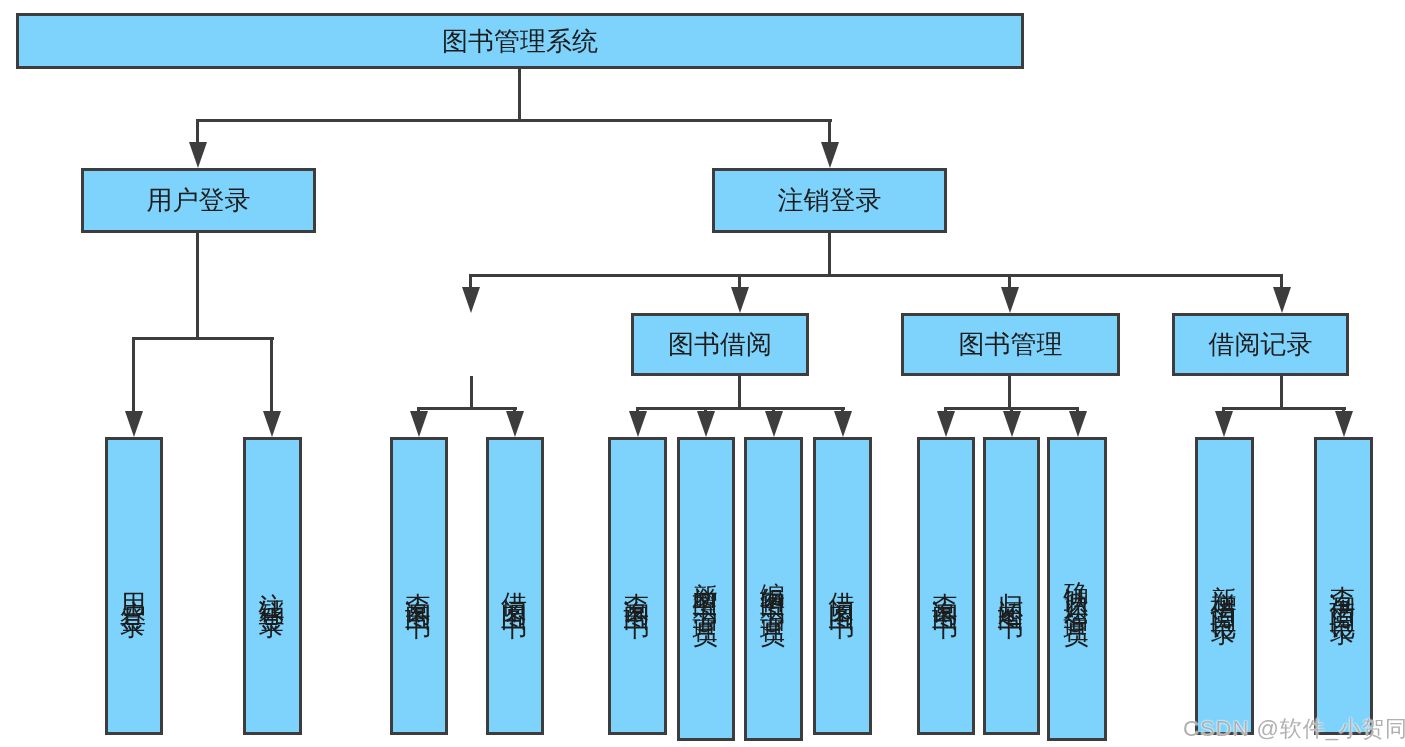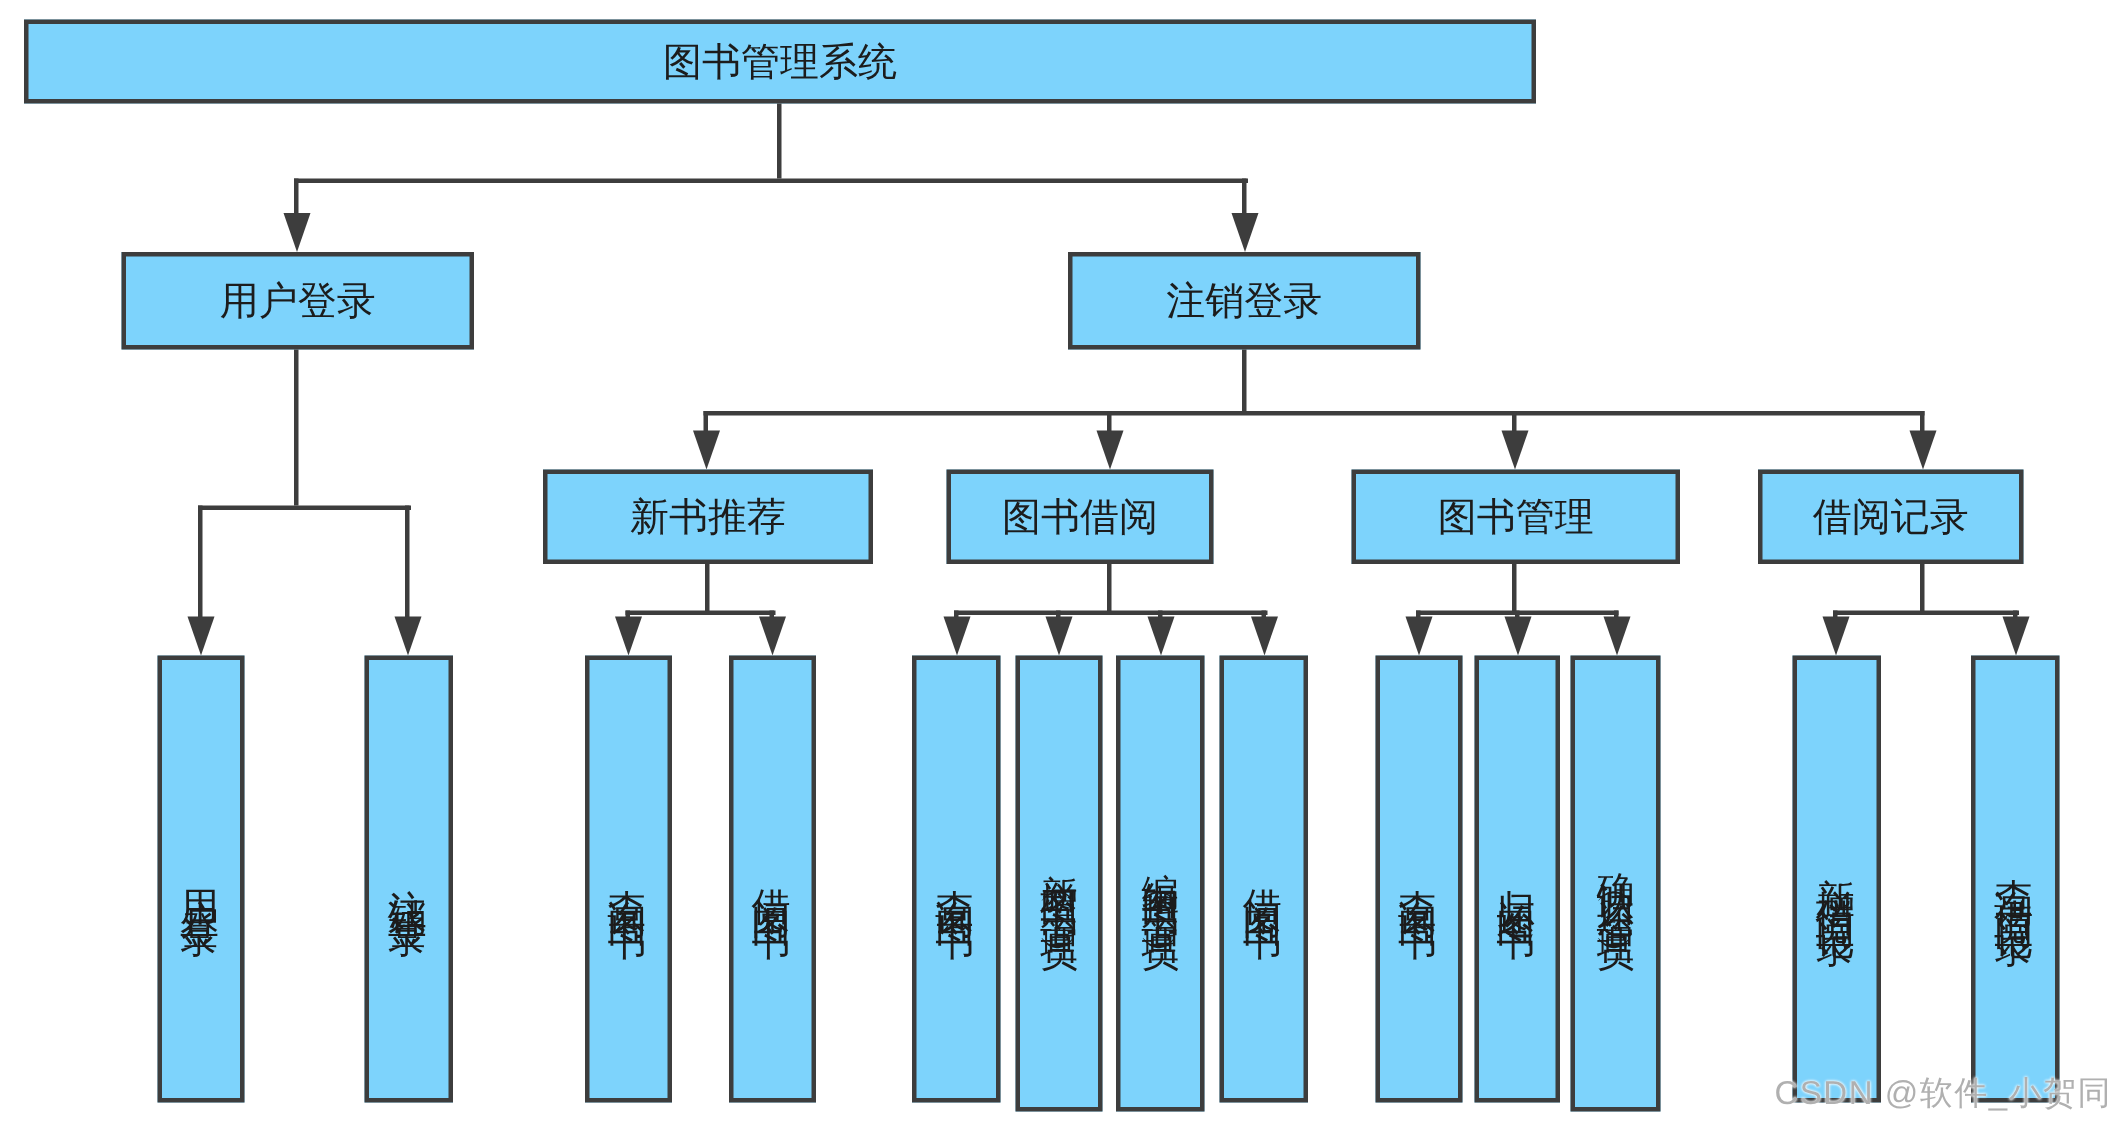--- a/index.html
+++ b/index.html
@@ -65,23 +65,20 @@
   <div class="hl" style="left:469px; top:274px; width:814px;"></div>
   <div class="vl" style="left:469px; top:274px; height:15px;"></div>
   <div class="ah" style="left:462px; top:287px;"></div>
   <div class="vl" style="left:738px; top:274px; height:15px;"></div>
   <div class="ah" style="left:731px; top:287px;"></div>
   <div class="vl" style="left:1008px; top:274px; height:15px;"></div>
   <div class="ah" style="left:1001px; top:287px;"></div>
   <div class="vl" style="left:1280px; top:274px; height:15px;"></div>
   <div class="ah" style="left:1273px; top:287px;"></div>
 
-  <div class="node" style="left:362px; top:313px; width:220px; height:63px;">
-    <span>新书推荐</span>
-  </div>
   <div class="node" style="left:631px; top:313px; width:178px; height:63px;">
     <span>图书借阅</span>
   </div>
   <div class="node" style="left:901px; top:313px; width:219px; height:63px;">
     <span>图书管理</span>
   </div>
   <div class="node" style="left:1172px; top:313px; width:177px; height:63px;">
     <span>借阅记录</span>
   </div>
 

